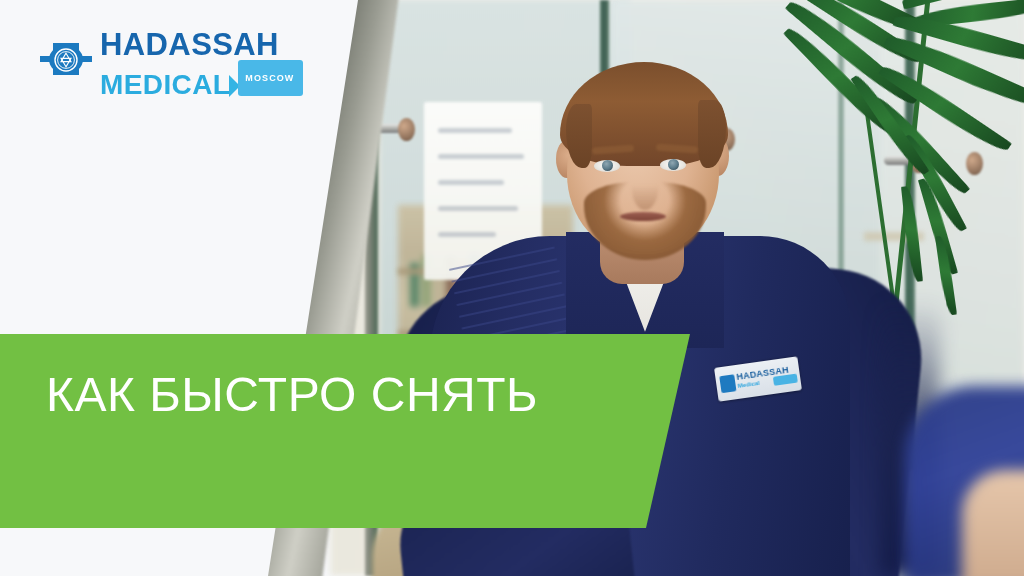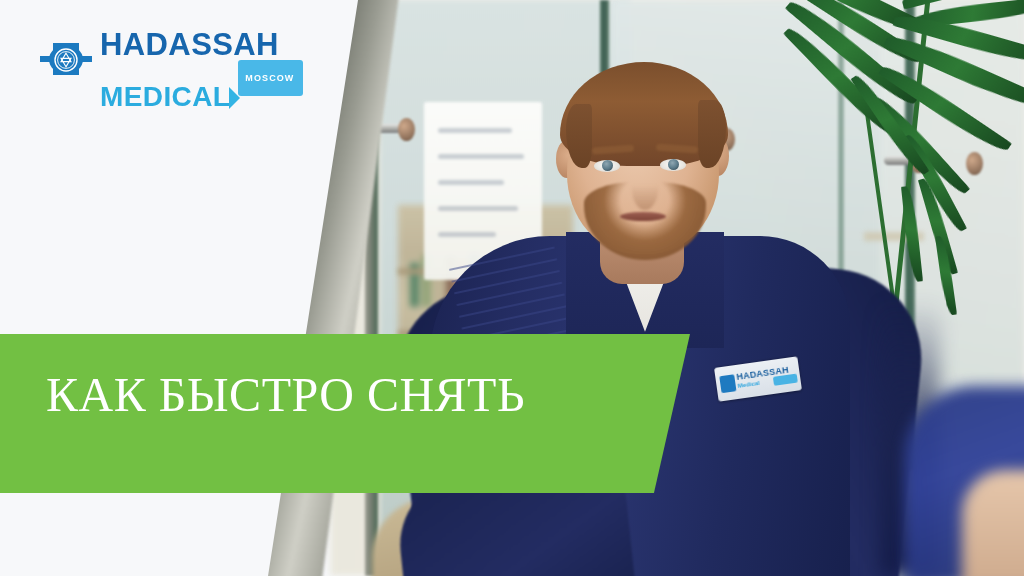--- a/index.html
+++ b/index.html
@@ -278,29 +278,28 @@
     font-size:31px;font-weight:700;letter-spacing:.4px;color:#1766ad;line-height:30px;
   }
   .logo-bot{display:flex;align-items:flex-end;gap:0;line-height:28px;}
   .logo-medical{font-size:28px;font-weight:700;letter-spacing:.4px;color:#2bacdf;line-height:28px;}
   .logo-arrow{
     width:0;height:0;border-top:11px solid transparent;border-bottom:11px solid transparent;
     border-left:11px solid #34b4e4;margin-left:-1px;margin-bottom:2px;
   }
   .logo-city{
     background:#49b8e8;color:#fff;font-size:9px;font-weight:700;letter-spacing:1.1px;
-    padding:4px 9px 4px 7px;border-radius:3px;margin-left:-2px;margin-bottom:15px;
+    padding:4px 9px 4px 7px;border-radius:3px;margin-left:-2px;margin-bottom:3px;
   }
 
   
   .banner{
-    position:absolute;left:0;top:334px;width:700px;height:159px;
+    position:absolute;left:0;top:334px;width:700px;height:194px;
     background:#72c043;
     clip-path:polygon(0 0,690px 0,646px 194px,0 194px);
-    font-family:Liberation Serif, serif;
   }
   .banner-text{
     position:absolute;left:46px;top:22px;width:600px;color:#ffffff;
     font-size:48px;font-weight:400;line-height:78px;letter-spacing:.5px;
     text-transform:uppercase;
   }
   .banner-text .ln{display:block;white-space:nowrap;}
 </style>
 </head>
 <body>

